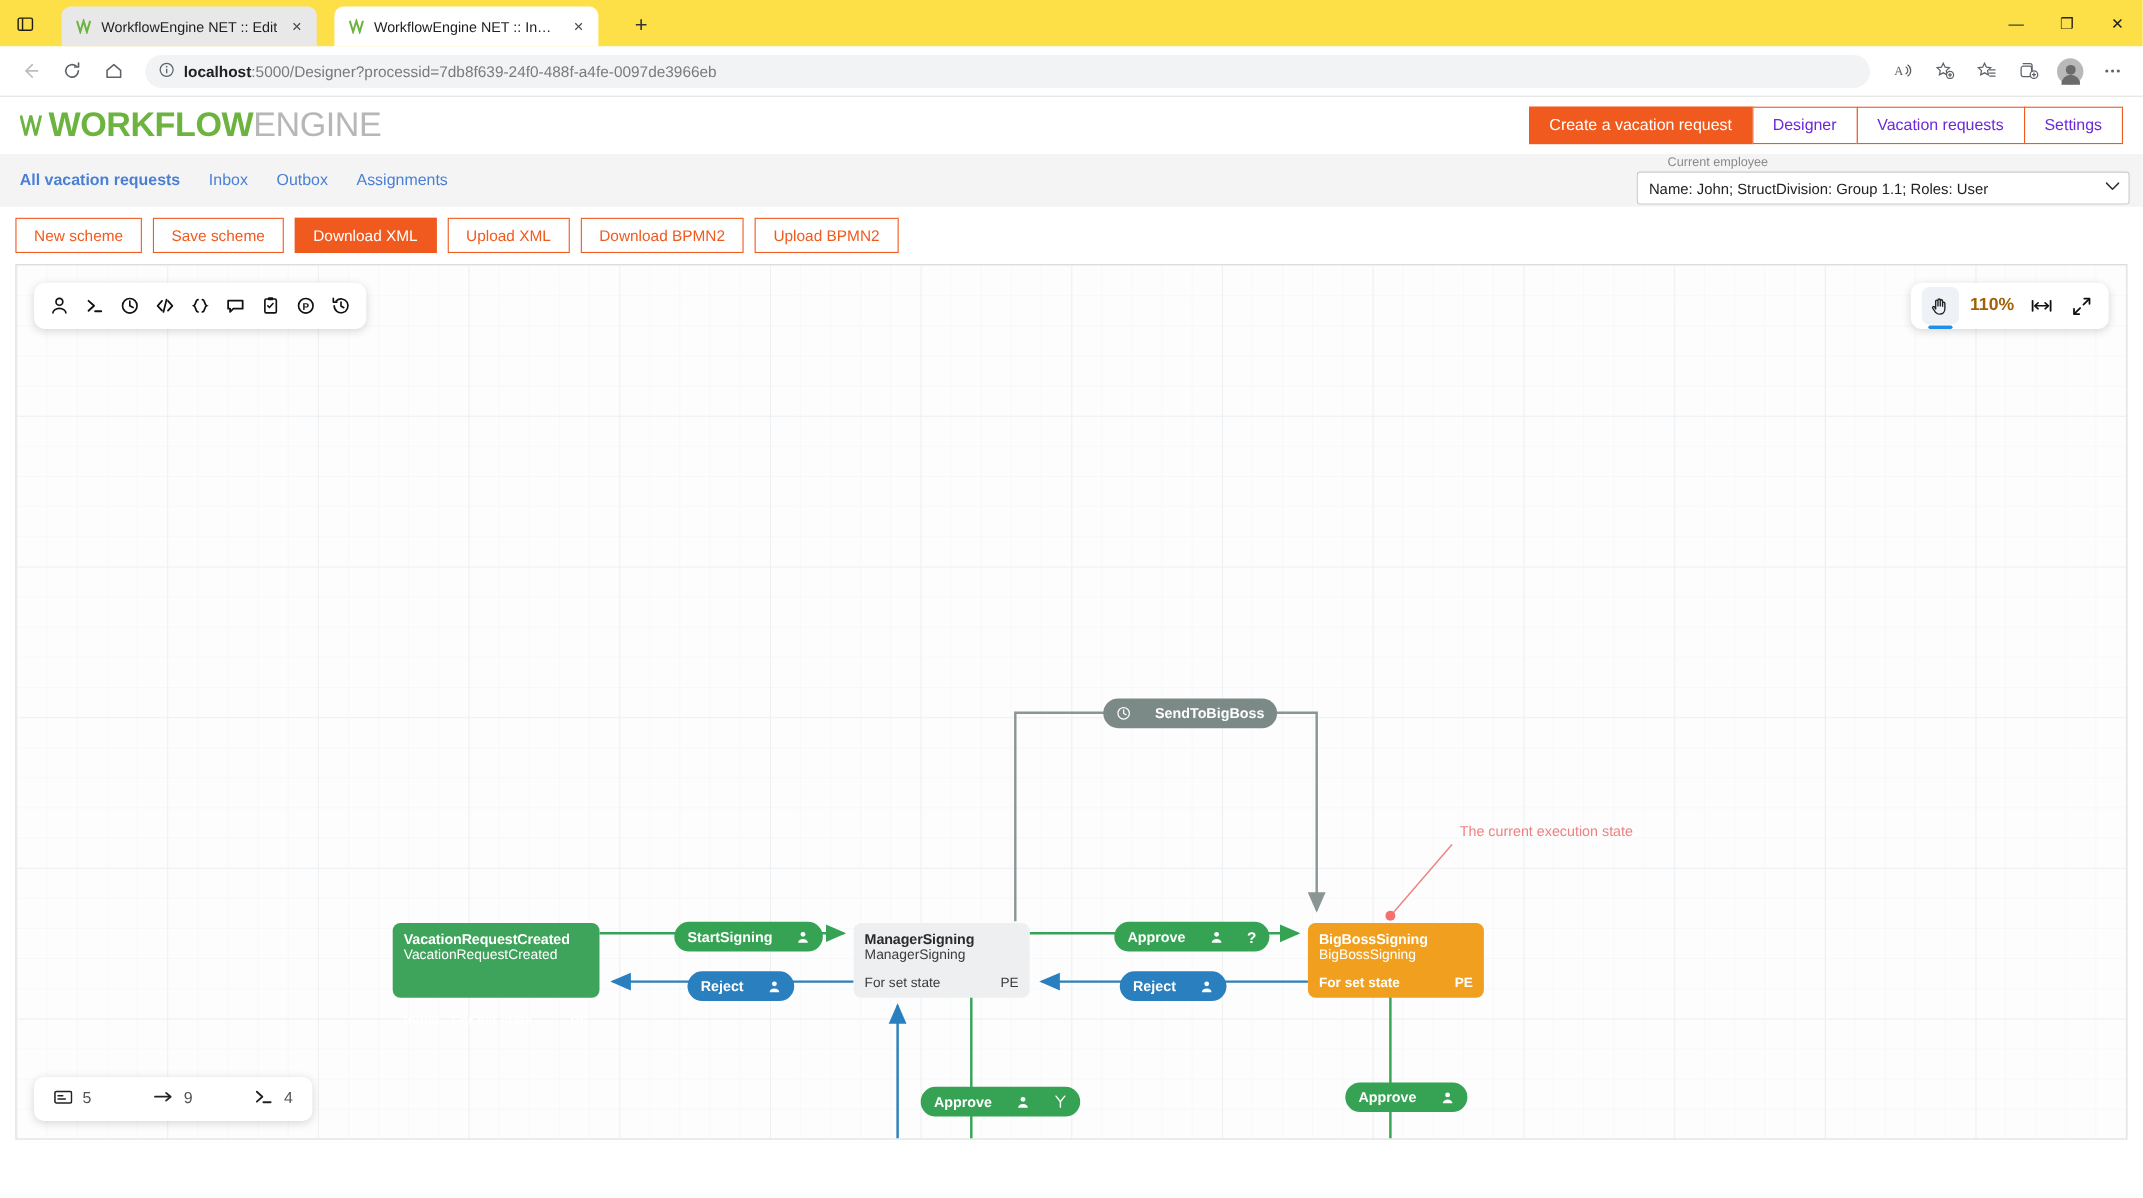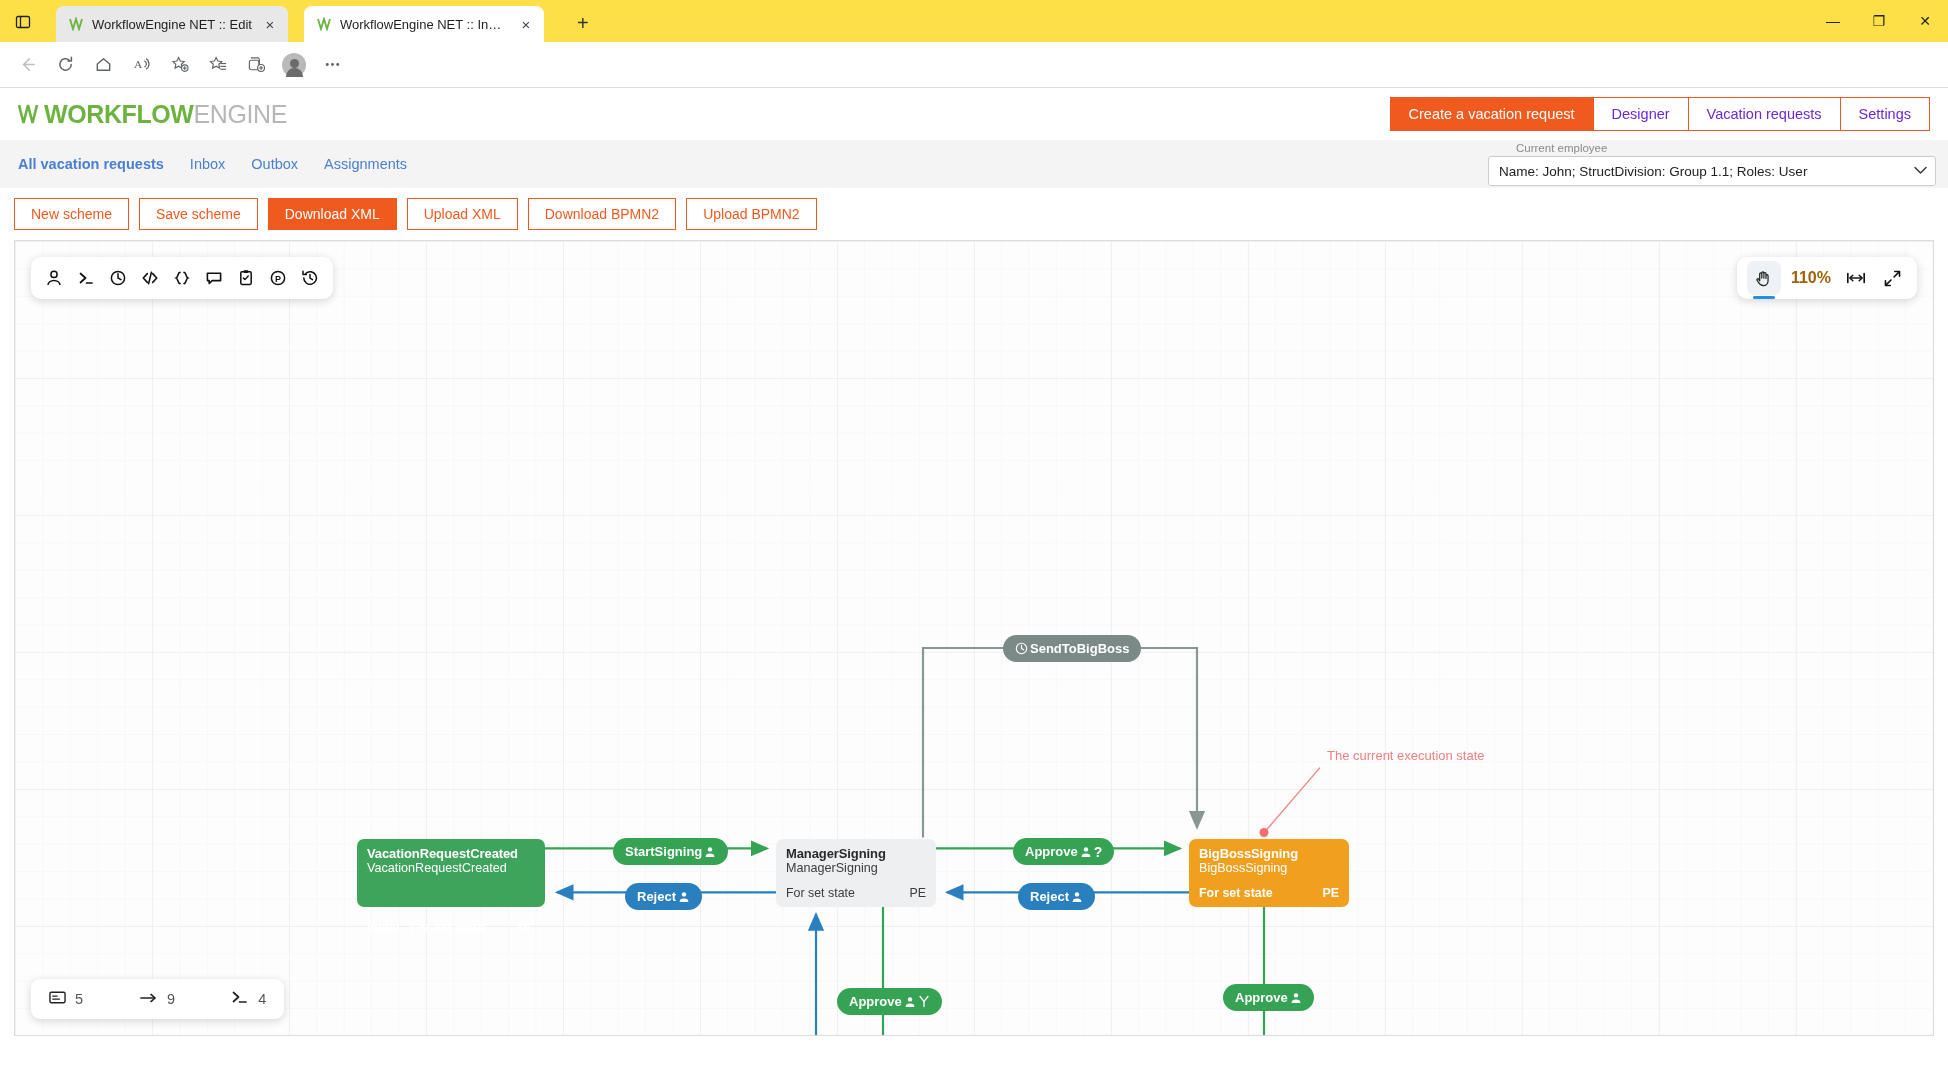--- a/index.html
+++ b/index.html
@@ -60,21 +60,21 @@
   }
   .avatar-circle .head{width:9px;height:9px;border-radius:50%;background:#6b6b6b;position:relative;top:-9px;}
   .avatar-circle .body{width:17px;height:9px;border-radius:9px 9px 0 0;background:#6b6b6b;position:absolute;bottom:0;}
   .avatar-wrap{position:relative;width:24px;height:24px;}
 
   
   .app-header{
     height:52px; background:#fff; display:flex; align-items:center;
     padding:0 18px; justify-content:space-between;
   }
-  .logo{ font-size:25px; letter-spacing:-0.4px; font-weight:700; display:flex; align-items:center;}
+  .logo{ font-size:31px; letter-spacing:-0.4px; font-weight:700; display:flex; align-items:center;}
   .logo .wf{ color:#6cb33f; }
   .logo .en{ color:#b7b7b7; font-weight:400; }
   .header-btns{ display:flex; align-items:center; gap:0; }
   .hbtn{
     height:34px; padding:0 18px; display:flex;align-items:center;justify-content:center;
     font-size:14.5px; border:1px solid #f05a1e; color:#6d28d9; background:#fff;
     margin-left:-1px; white-space:nowrap;
   }
   .hbtn.primary{ background:#f05a1e; color:#fff; font-weight:400; }
 
@@ -159,21 +159,21 @@
   .node .n-foot{ display:flex; justify-content:space-between; align-items:flex-end; margin-top:7px; font-size:12.4px;}
   .node.green{ background:#3fa45b; color:#fff; }
   .node.green .n-foot{ font-weight:700; }
   .node.gray{ background:#edeff0; color:#3c3c3c; }
   .node.gray .n-title{ color:#2a2a2a; }
   .node.orange{ background:#f0a01e; color:#fff; }
   .node.orange .n-foot{ font-weight:700; }
 
   .pill{
     position:absolute; height:27px; border-radius:14px;
-    display:flex;align-items:center; gap:2px; padding:0 12px;
+    display:flex;align-items:center; gap:22px; padding:0 12px;
     font-size:13px; font-weight:700; color:#fff; white-space:nowrap;
   }
   .pill.green{ background:#35a353; }
   .pill.blue{ background:#2a7fbe; }
   .pill.grey{ background:#7c8a87; }
   .pill svg{ display:block; }
 
   .annot-text{
     position:absolute; font-size:13px; color:#f08080; white-space:nowrap;
   }
@@ -230,20 +230,30 @@
         <path d="M16 10a6 6 0 1 1-2-4.5" fill="none" stroke="currentColor" stroke-width="1.6" stroke-linecap="round"></path>
         <path d="M16.2 2.5 L16.2 6.2 L12.6 6.2" fill="none" stroke="currentColor" stroke-width="1.6" stroke-linecap="round" stroke-linejoin="round"></path>
       </svg>
   </div>
   <div class="nav-icon">
     <svg width="19" height="19" viewBox="0 0 20 20">
         <path d="M3.5 9.5 L10 4 L16.5 9.5 V16 H3.5 Z" fill="none" stroke="currentColor" stroke-width="1.5" stroke-linejoin="round"></path>
       </svg>
   </div>
 
+  <div class="omnibox">
+    <span>
+      <svg width="15" height="15" viewBox="0 0 16 16">
+          <circle cx="8" cy="8" r="6.3" fill="none" stroke="#5f6368" stroke-width="1.2"></circle>
+          <line x1="8" y1="7" x2="8" y2="11.2" stroke="#5f6368" stroke-width="1.3"></line>
+          <circle cx="8" cy="4.9" r="0.8" fill="#5f6368"></circle>
+        </svg>
+    </span>
+    <span><b class="url-strong">localhost</b><span>:5000/Designer?processid=7db8f639-24f0-488f-a4fe-0097de3966eb</span></span>
+  </div>
 
   <div class="navbar-right">
     <div class="nav-icon">
       <svg width="19" height="19" viewBox="0 0 20 20">
           <text x="1" y="14" font-size="12" font-family="Liberation Serif, serif" fill="currentColor">A</text>
           <path d="M12 6 a4 4 0 0 1 0 7" fill="none" stroke="currentColor" stroke-width="1.2"></path>
           <path d="M13.8 4 a6.5 6.5 0 0 1 0 11" fill="none" stroke="currentColor" stroke-width="1.2"></path>
         </svg>
     </div>
     <div class="nav-icon">

